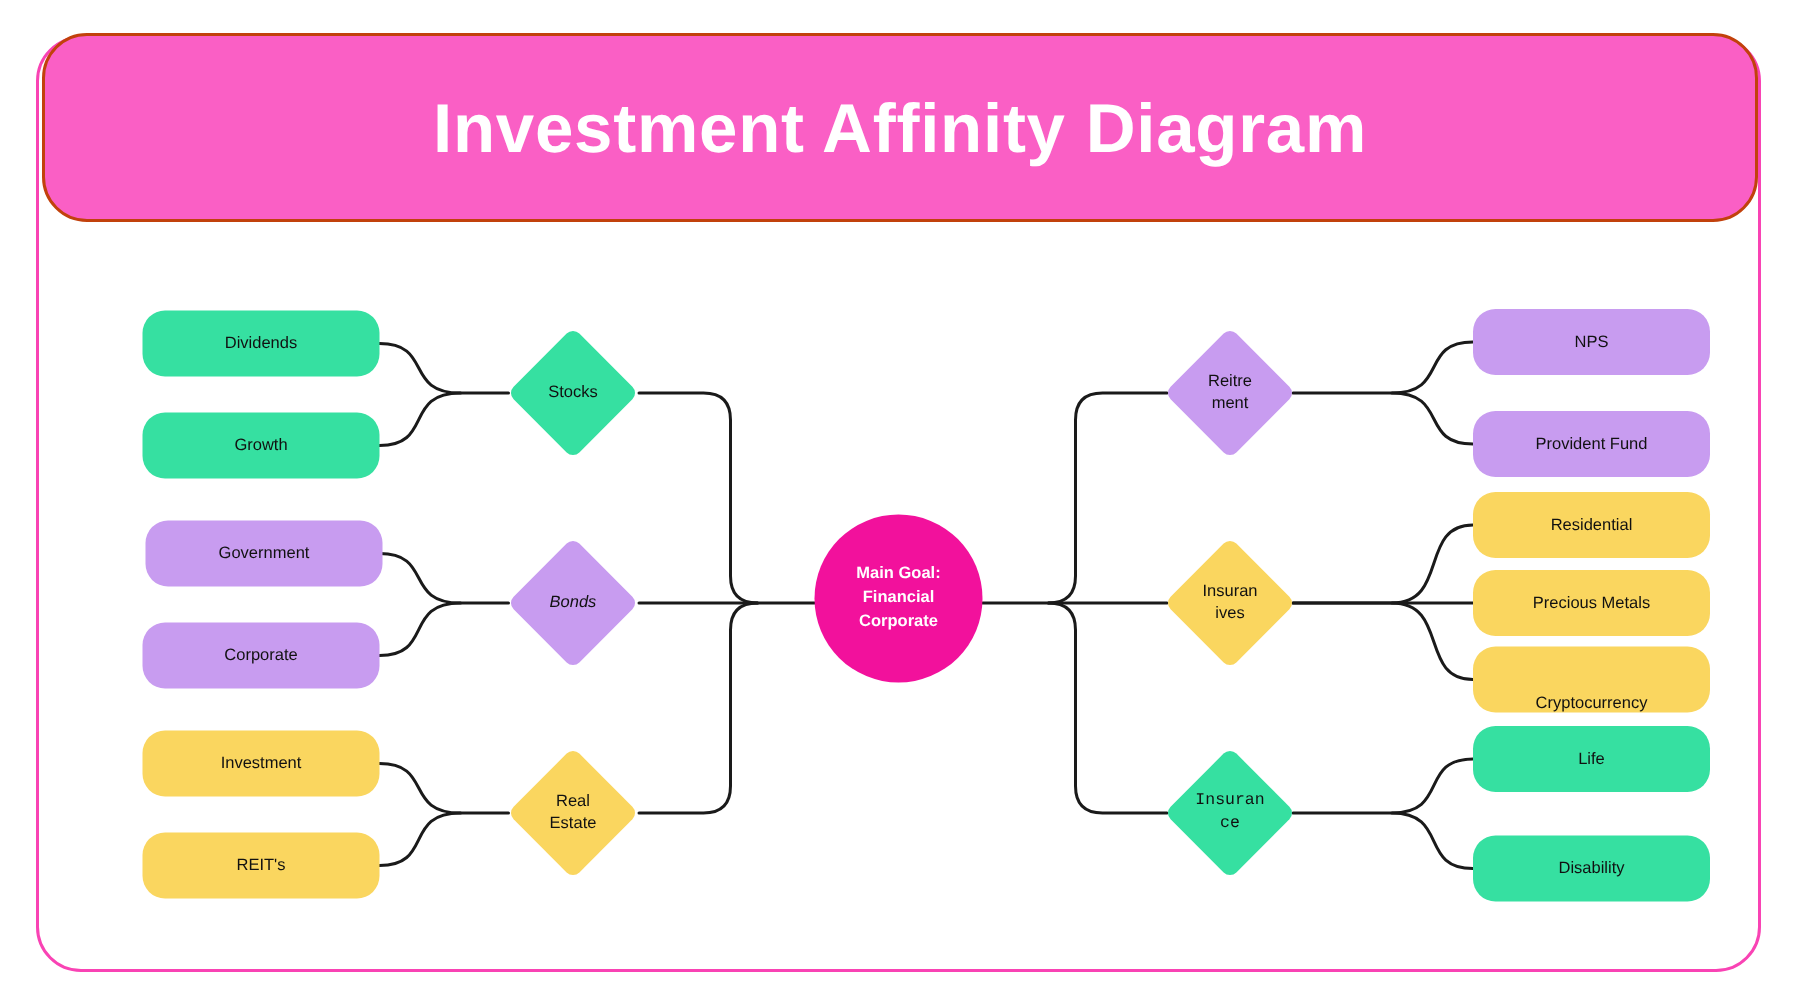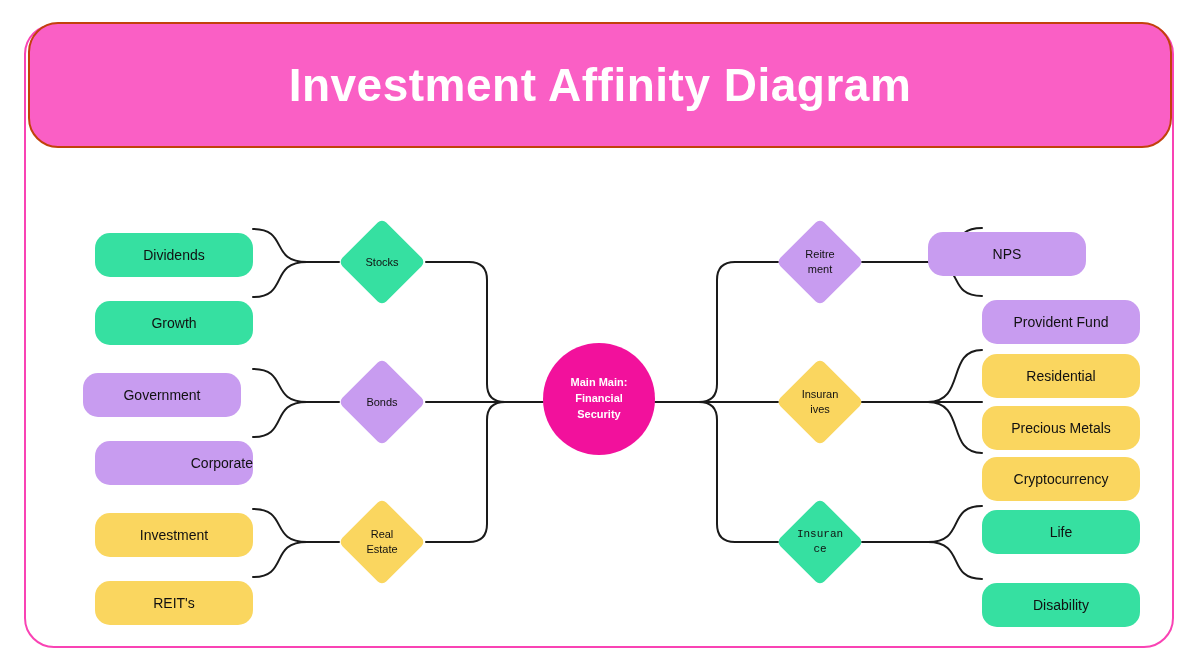--- a/index.html
+++ b/index.html
@@ -42,24 +42,23 @@
     fill: none;
     stroke: #1A1A1A;
     stroke-width: 2;
     stroke-linecap: round;
   }
   .leaf {
     position: absolute;
     width: 158px; height: 44px;
     border-radius: 15px;
     display: flex; align-items: center; justify-content: center;
-    font-size: 14px;
+    font-size: 11px;
     color: #111111;
     text-align: center;
-    margin-top: 26px;
   }
   .diamond {
     position: absolute;
     width: 88px; height: 88px;
   }
   .diamond .shape {
     position: absolute;
     left: 13px; top: 13px;
     width: 62px; height: 62px;
     border-radius: 6px;
@@ -127,76 +126,76 @@
   <path d="M982,506 C946,506 966,542 928,542 H862"></path>
   <path d="M982,579 C946,579 966,542 928,542"></path>
 </svg>
 
 <div class="leaf green" style="left:95px; top:207px;">
     <span>Dividends</span>
   </div>
 <div class="leaf green" style="left:95px; top:275px;">
     <span>Growth</span>
   </div>
-<div class="leaf purple" style="left:83px; top:347px;justify-content:center;">
+<div class="leaf purple" style="left:97px; top:347px;justify-content:center;">
     <span>Government</span>
   </div>
-<div class="leaf purple" style="left:95px; top:415px;justify-content:flex-end;">
+<div class="leaf purple" style="left:95px; top:415px;">
     <span>Corporate</span>
   </div>
 <div class="leaf yellow" style="left:95px; top:487px;">
     <span>Investment</span>
   </div>
 <div class="leaf yellow" style="left:95px; top:555px;">
     <span>REIT's</span>
   </div>
 
 <div class="diamond" style="left:338px; top:218px;">
   <div class="shape green"></div>
   <div class="lbl">Stocks</div>
 </div>
-<div class="diamond" style="left:338px; top:358px;">
+<div class="diamond" style="left:338px; top:358px;font-style:italic;">
   <div class="shape purple"></div>
   <div class="lbl">Bonds</div>
 </div>
 <div class="diamond" style="left:338px; top:498px;">
   <div class="shape yellow"></div>
   <div class="lbl">Real Estate</div>
 </div>
 
 <div class="center-circle">
-  <div class="txt">Main Main: Financial Security</div>
+  <div class="txt">Main Goal: Financial Corporate</div>
 </div>
 
 <div class="diamond" style="left:776px; top:218px;">
   <div class="shape purple"></div>
   <div class="lbl">Reitre ment</div>
 </div>
 <div class="diamond" style="left:776px; top:358px;">
   <div class="shape yellow"></div>
   <div class="lbl">Insuran ives</div>
 </div>
 <div class="diamond" style="left:776px; top:498px;font-family:Liberation Mono, monospace;">
   <div class="shape green"></div>
   <div class="lbl">Insuran ce</div>
 </div>
 
-<div class="leaf purple" style="left:928px; top:206px;">
+<div class="leaf purple" style="left:982px; top:206px;">
     <span>NPS</span>
   </div>
 <div class="leaf purple" style="left:982px; top:274px;">
     <span>Provident Fund</span>
   </div>
 <div class="leaf yellow" style="left:982px; top:328px;">
     <span>Residential</span>
   </div>
 <div class="leaf yellow" style="left:982px; top:380px;">
     <span>Precious Metals</span>
   </div>
-<div class="leaf yellow" style="left:982px; top:431px;">
+<div class="leaf yellow" style="left:982px; top:431px;align-items:flex-end;">
     <span>Cryptocurrency</span>
   </div>
 <div class="leaf green" style="left:982px; top:484px;">
     <span>Life</span>
   </div>
 <div class="leaf green" style="left:982px; top:557px;justify-content:center;">
     <span>Disability</span>
   </div>
 
 </body></html>

